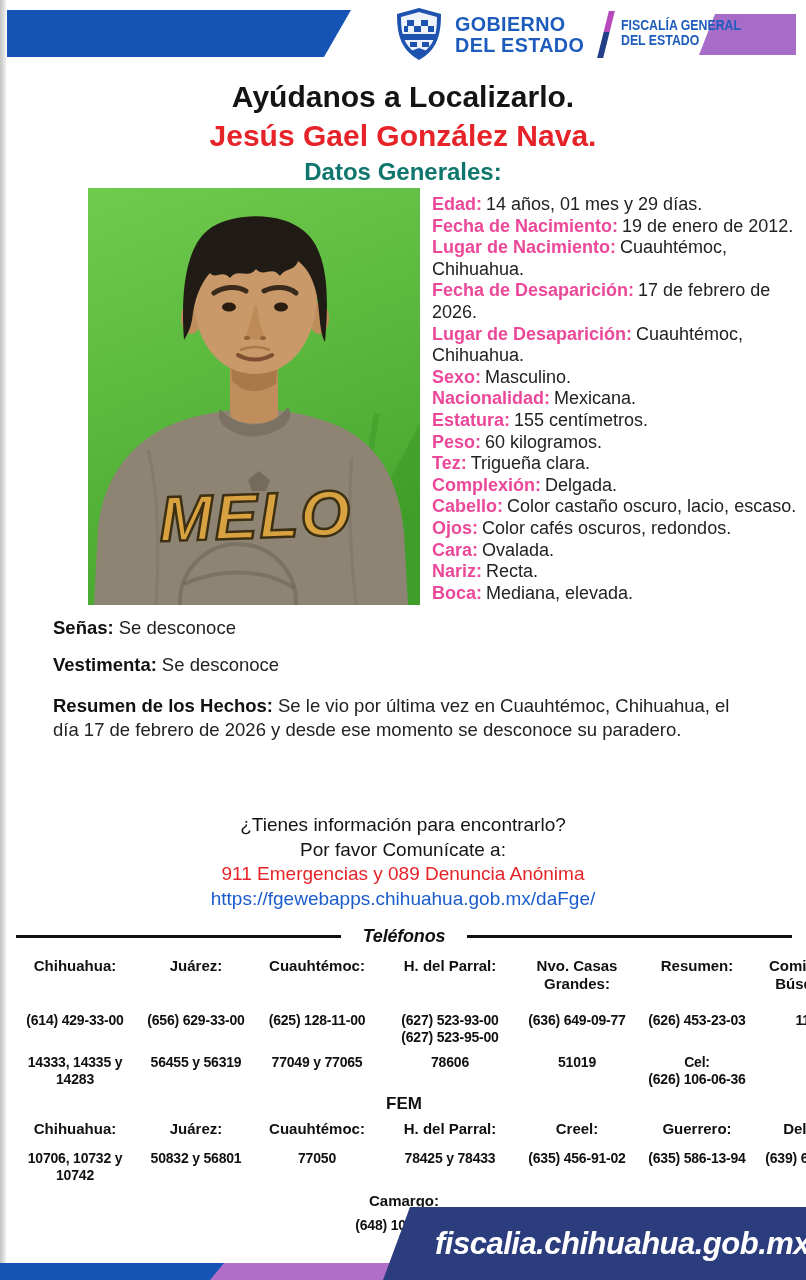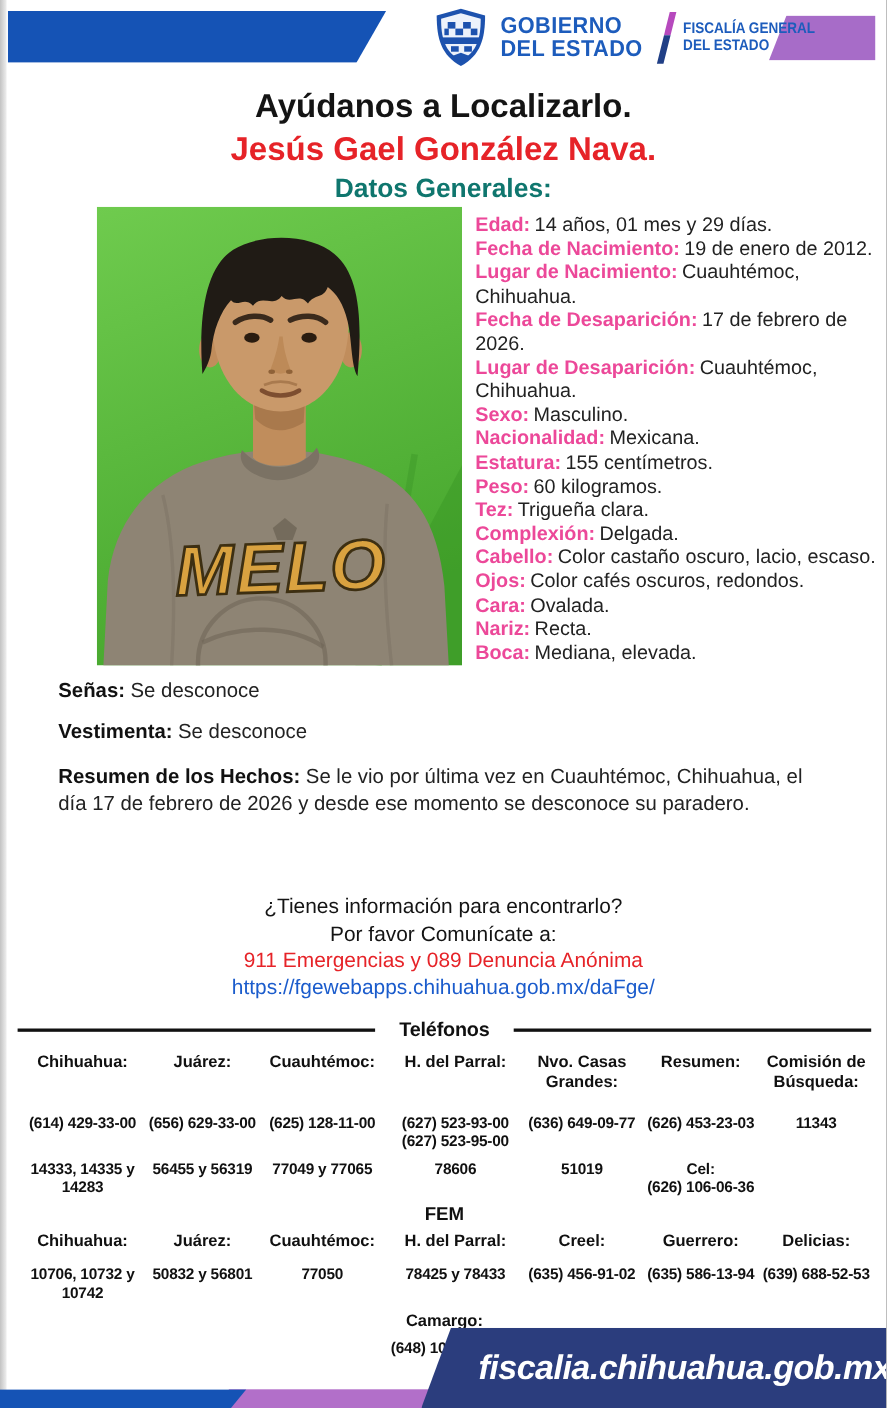--- a/index.html
+++ b/index.html
@@ -50,23 +50,23 @@
   
   .cta{position:absolute;left:0;right:0;top:813px;text-align:center;
        font-size:19px;font-weight:normal;line-height:24.5px;color:#141414;}
   .cta .red{color:var(--red,#e62328);}
   .cta .link{color:var(--link,#1b5ccc);text-decoration:none;}
 
   
   .tel-section{position:absolute;left:16px;top:926px;width:776px;color:#101010;}
   .tel-title-row{display:flex;align-items:center;gap:14px;}
   .tel-title-row .ln{flex:1;height:3px;background:#111;}
-  .tel-title{font-size:18px;font-weight:bold;letter-spacing:-.2px;padding:0 8px;}
+  .tel-title{font-size:18px;font-weight:bold;letter-spacing:-.2px;padding:0 8px;font-style:italic;}
   .tel-grid{display:grid;grid-template-columns:118px 100px 118px 124px 106px 110px 100px;
-            column-gap:0;}
+            column-gap:12px;}
   .tel-h{font-size:15px;font-weight:bold;text-align:center;line-height:18px;
          display:flex;align-items:flex-start;justify-content:center;}
   .hdr-row .tel-h{min-height:48px;padding-top:10px;}
   .tel-v{font-size:14px;font-weight:bold;letter-spacing:-.2px;text-align:center;
          line-height:17px;}
   .row1 .tel-v{min-height:42px;padding-top:7px;}
   .row2 .tel-v{min-height:36px;}
   .tel-v span{display:block;}
   .fem-title{text-align:center;font-size:17px;font-weight:bold;margin:4px 0 6px;}
   .fem-grid .tel-h{min-height:24px;}

